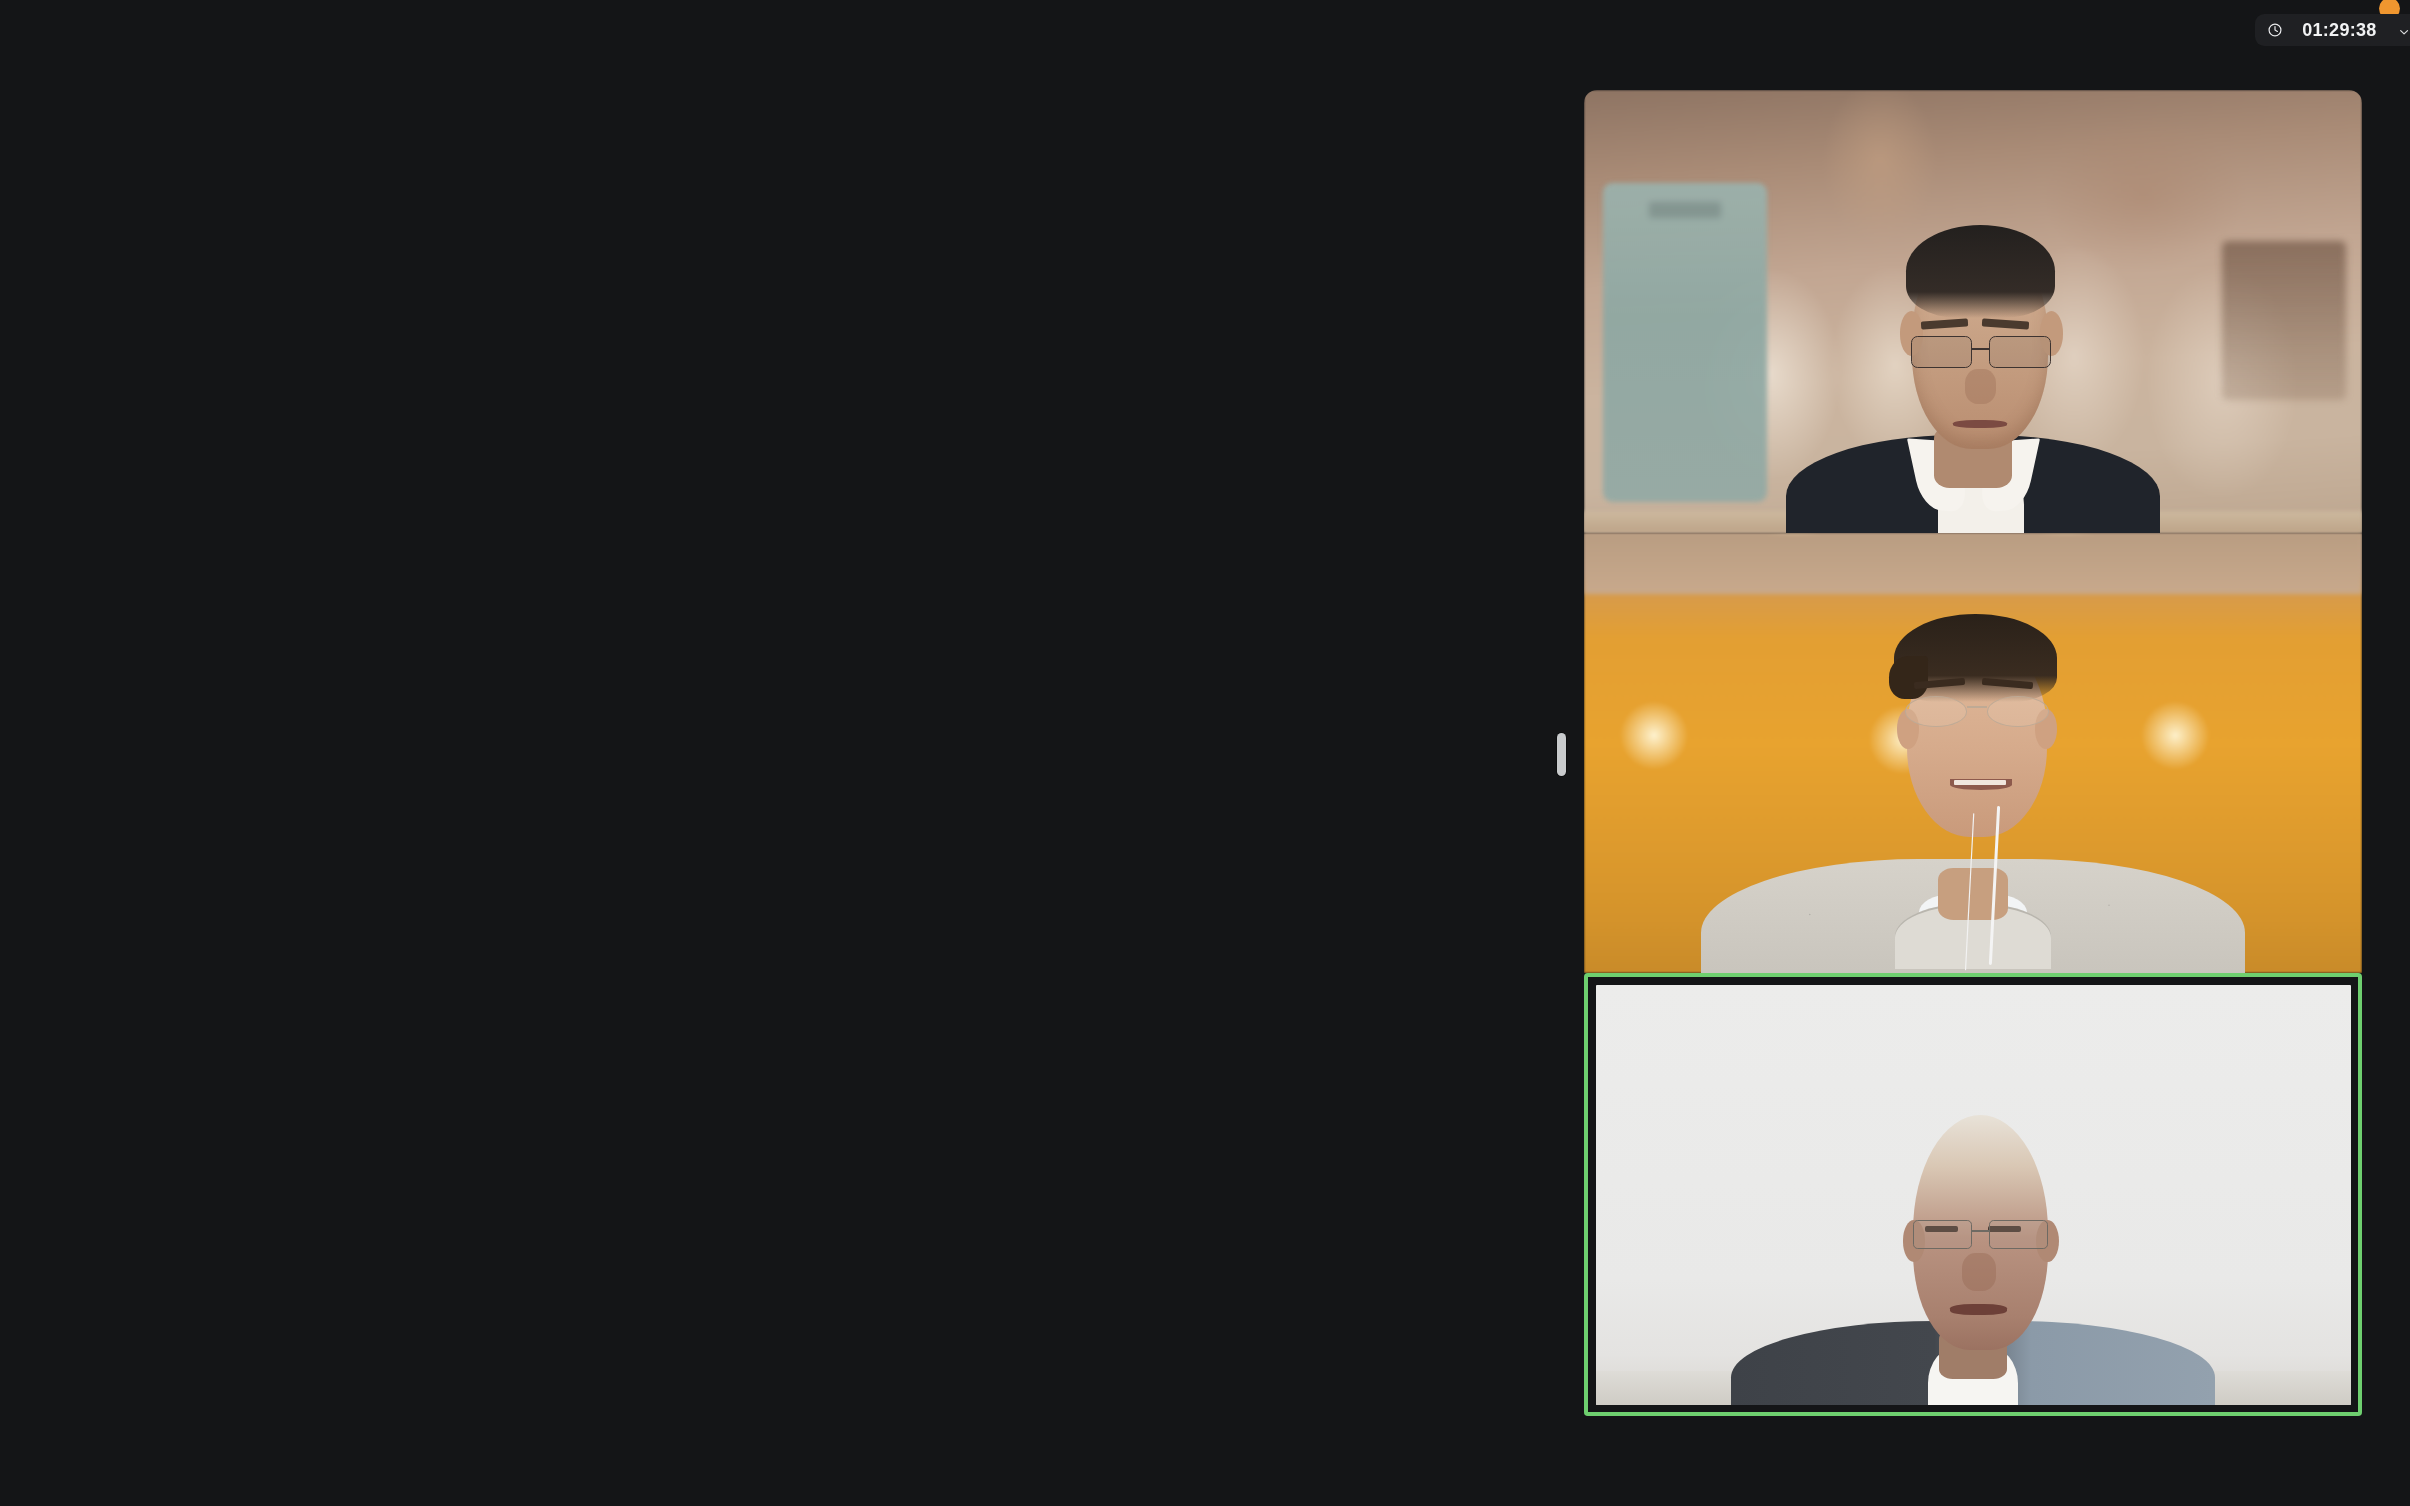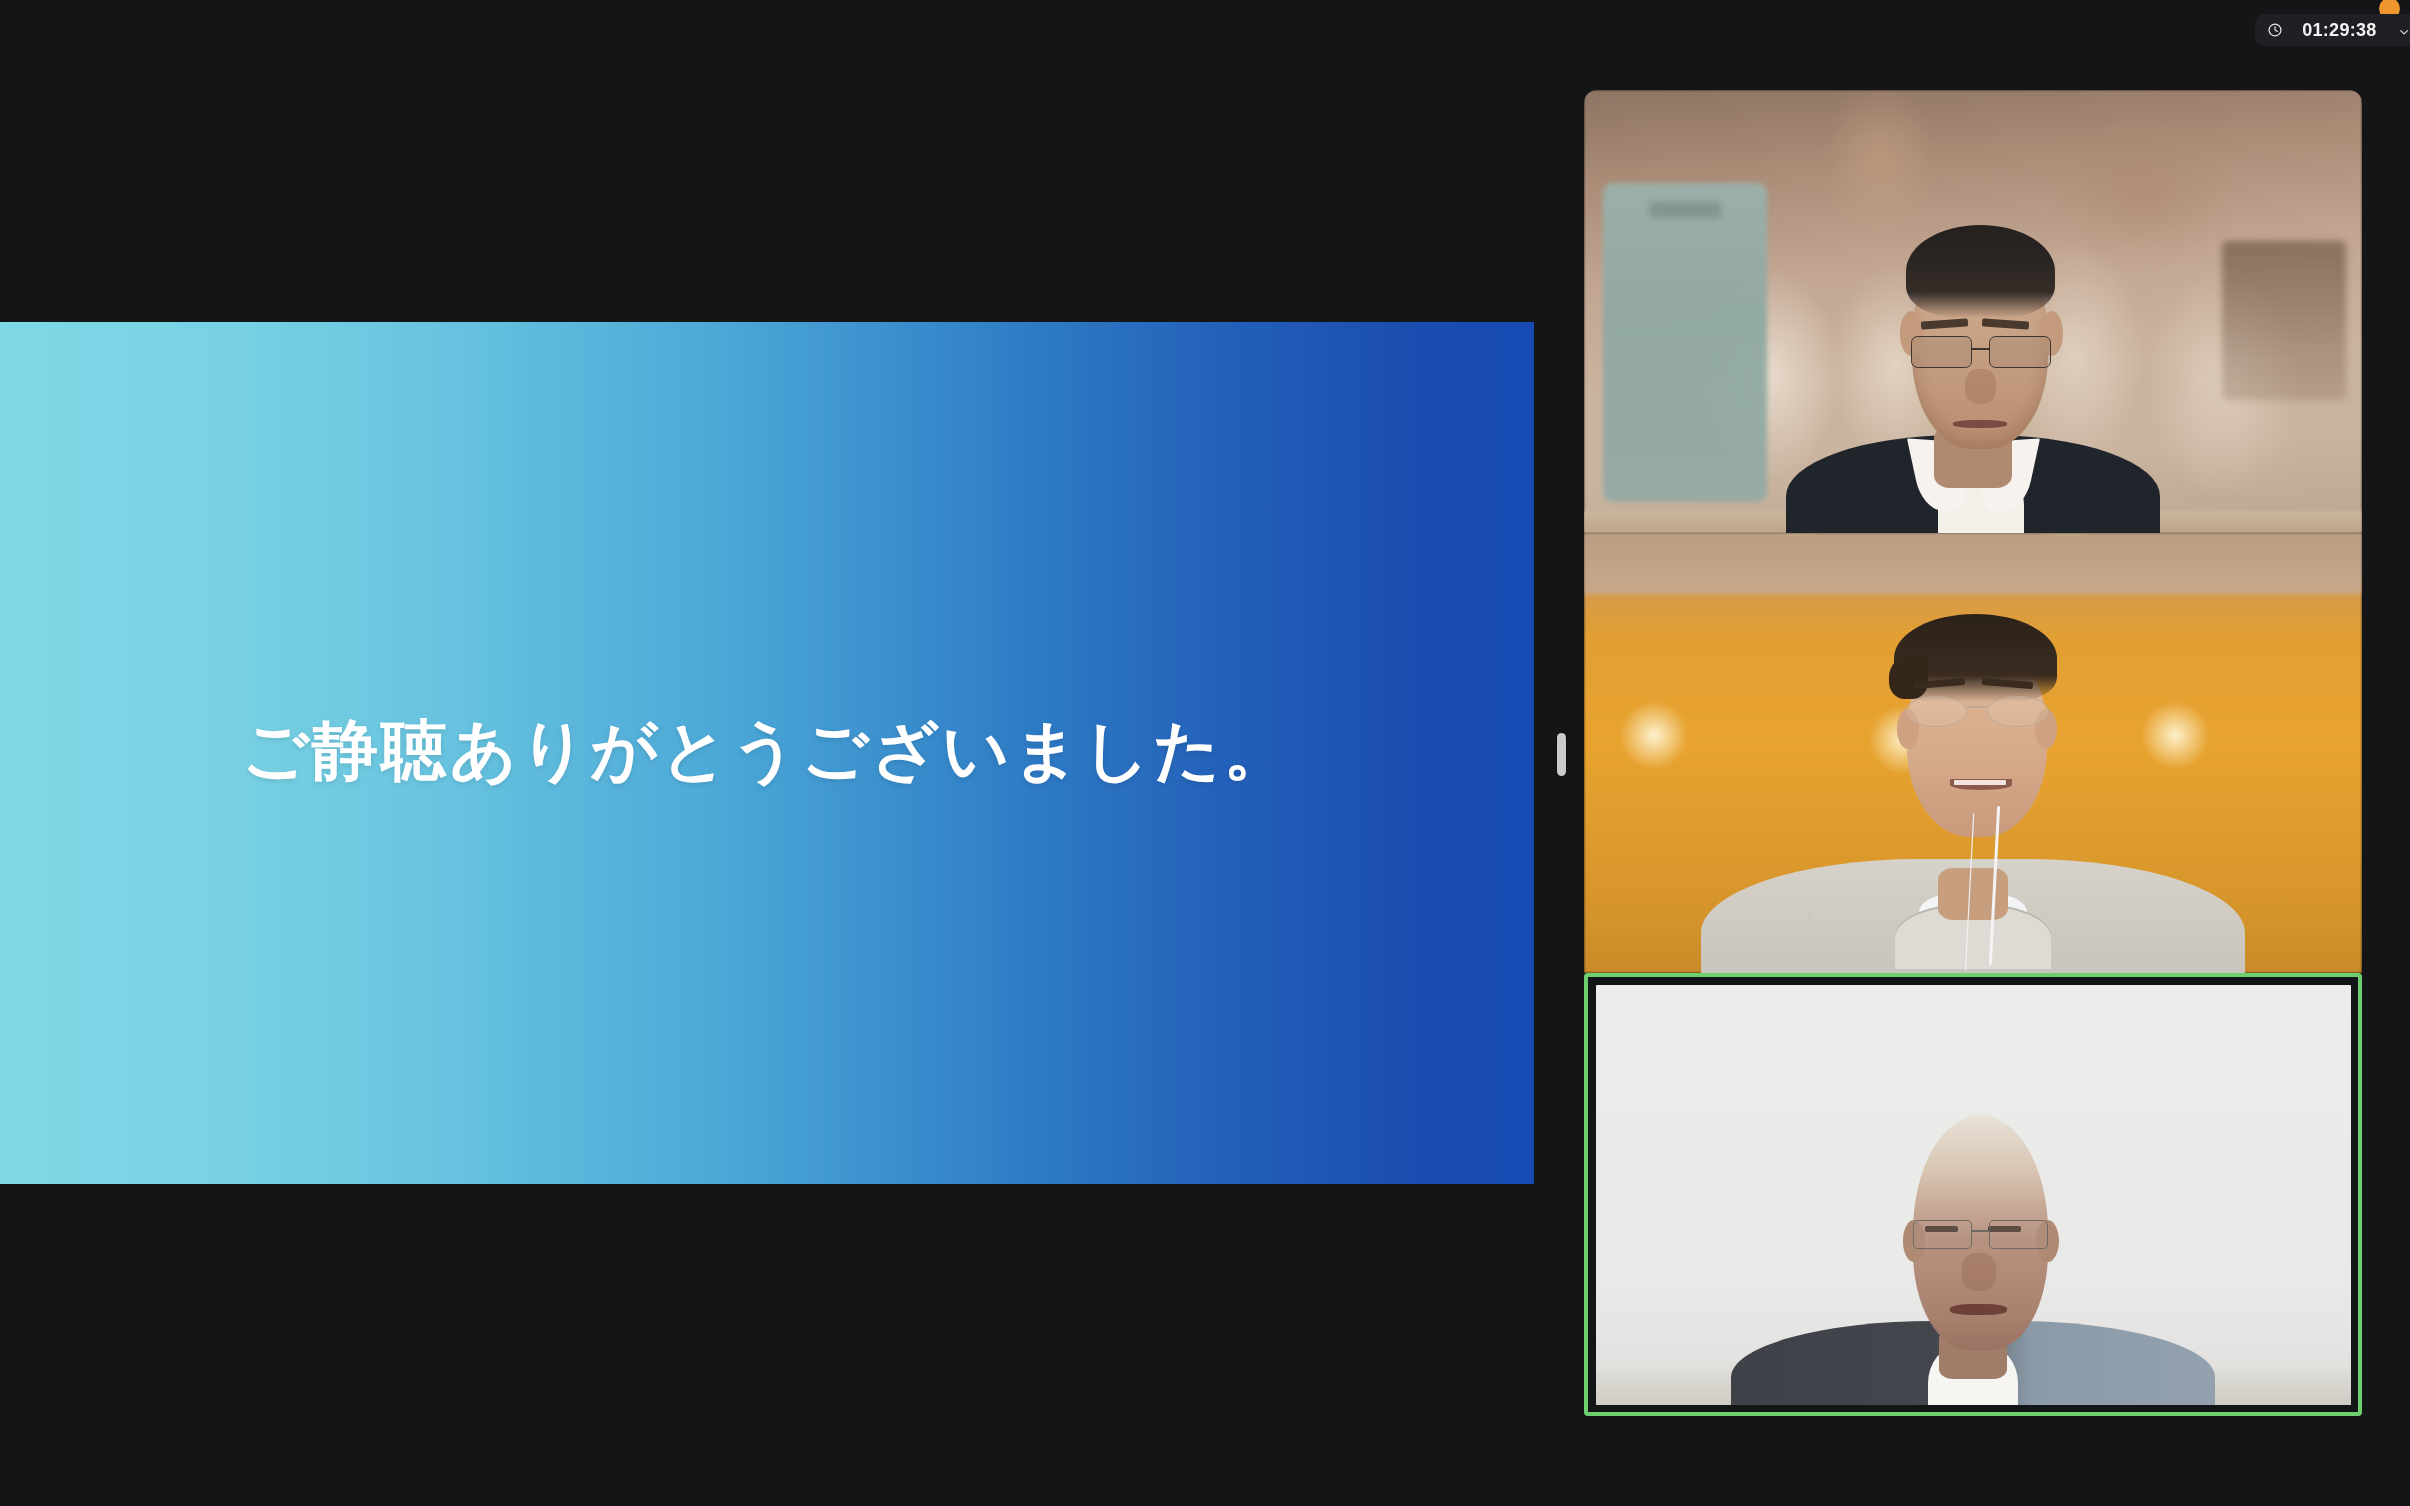--- a/index.html
+++ b/index.html
@@ -486,23 +486,20 @@
       </span>
       <span class="ttext">01:29:38</span>
       <span class="chev">
         <svg viewBox="0 0 16 16" width="12.2" height="12.2" fill="none" aria-hidden="true">
           <path d="M3.5 6L8 10.4 12.5 6" stroke="#d9dadc" stroke-width="1.6" stroke-linecap="round" stroke-linejoin="round"></path>
         </svg>
       </span>
     </div>
   </div>
 
-  <div id="slide-stage">
-    <div id="slide-text">ご静聴ありがとうございました。</div>
-  </div>
 
   <div id="split-handle"></div>
 
   <div id="filmstrip">
 
     <div class="tile first">
       <div class="feed">
         <div class="bg-room1"></div>
         <div class="panel-teal"></div>
         <div class="shelf-dark"></div>

